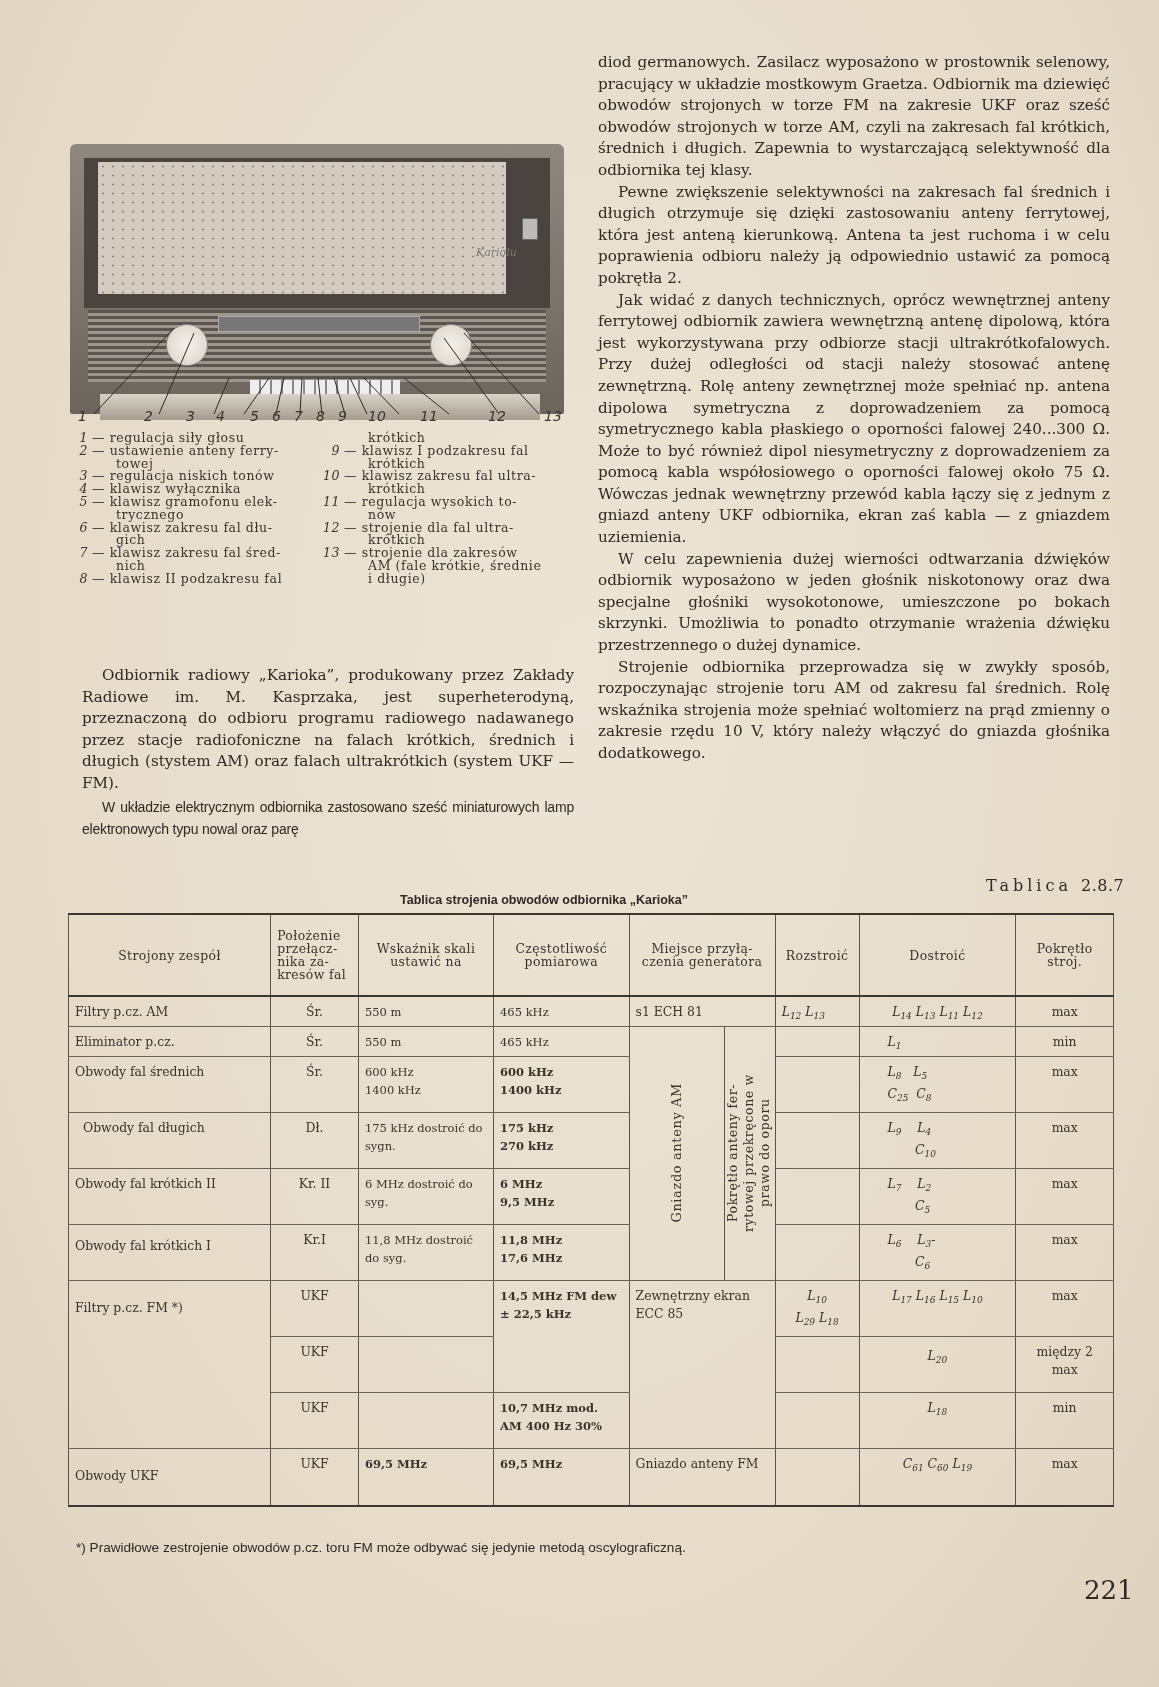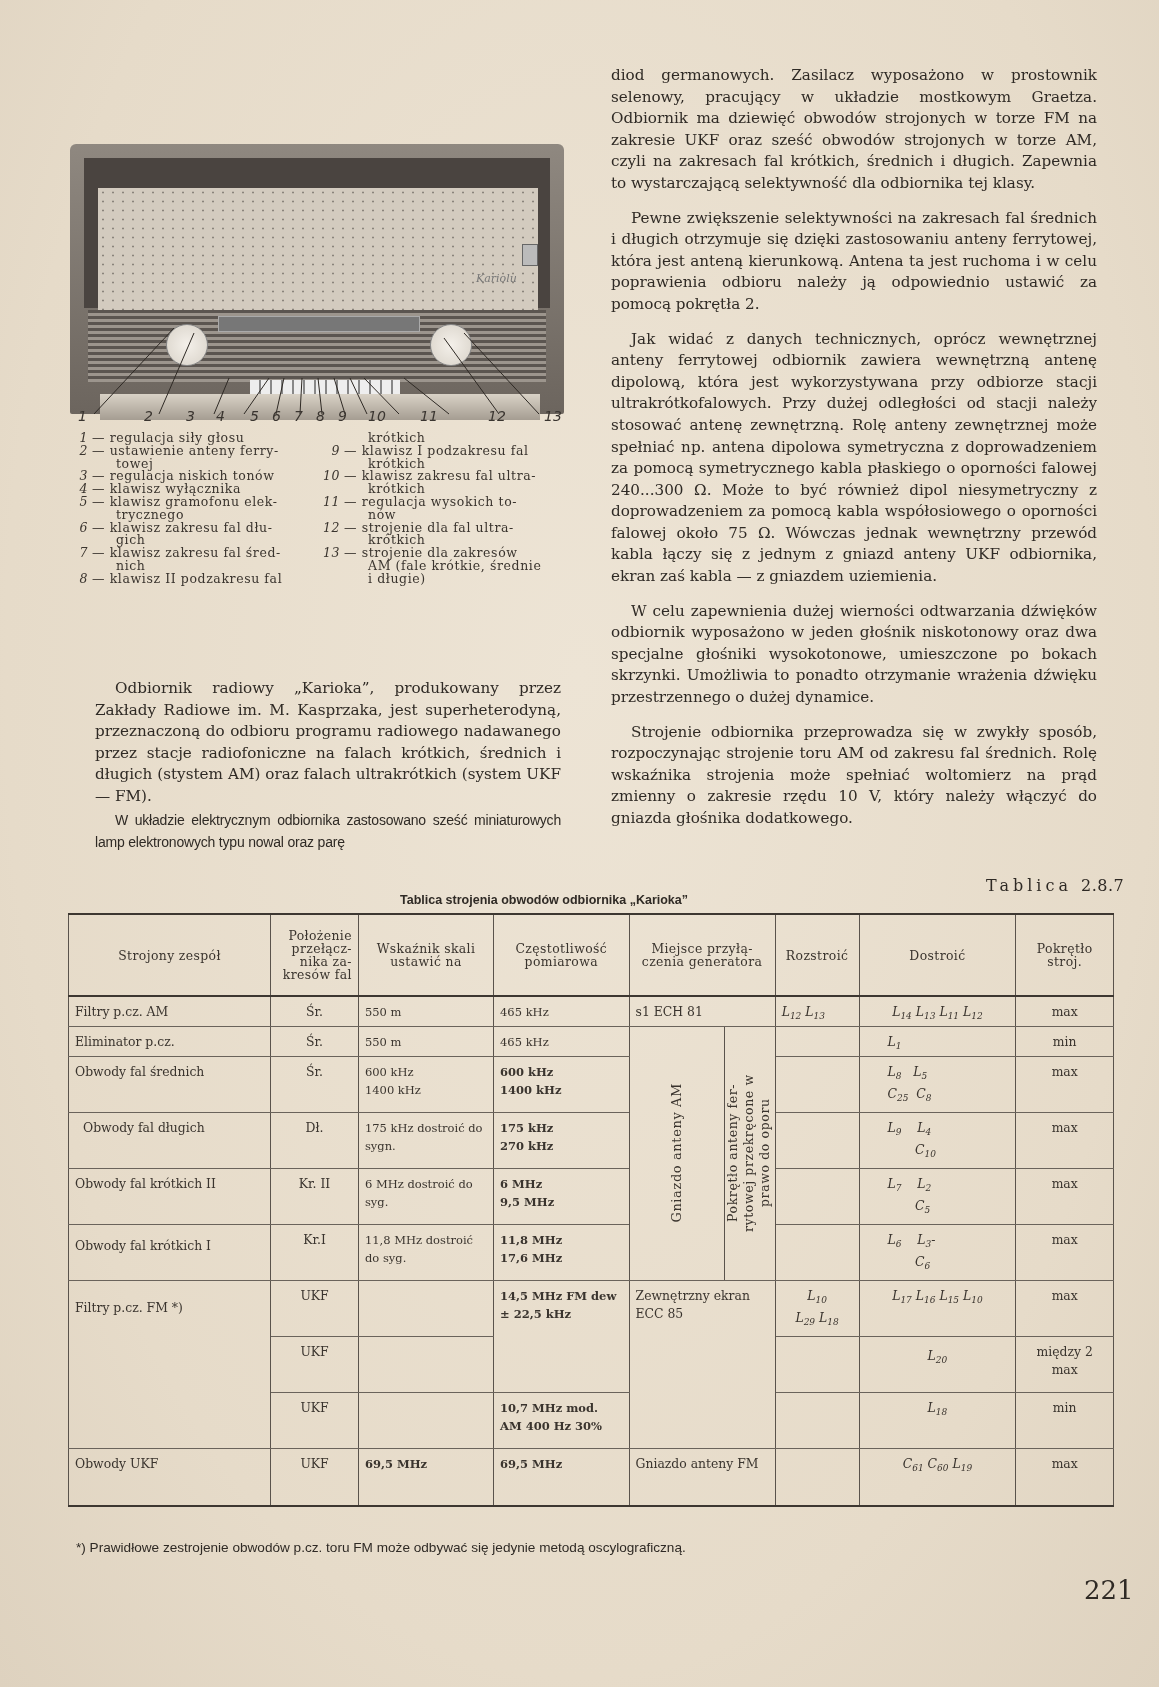--- a/index.html
+++ b/index.html
@@ -7,39 +7,39 @@
        font-family:"DejaVu Serif","Liberation Serif",serif;color:#2f2a25;}
   .page{position:absolute;left:0;top:0;width:1159px;height:1687px;
         background:radial-gradient(ellipse at 50% 40%,#ede4d5 0%,#e6dbc9 70%,#ded2bf 100%);}
   h1.sec-title{position:absolute;left:82px;top:58px;margin:0;font-family:"DejaVu Serif",serif;
         font-weight:bold;font-size:21px;letter-spacing:0.5px;color:#2b2724;}
   
   .figure{position:absolute;left:64px;top:138px;width:502px;height:300px;}
   .cab{position:absolute;left:6px;top:6px;width:494px;height:270px;background:linear-gradient(#8f8880,#6c655e);
        border-radius:6px 6px 2px 2px;}
   .cab-inner{position:absolute;left:14px;top:14px;width:466px;height:150px;background:#4a4440;}
-  .grille{position:absolute;left:28px;top:44px;width:440px;height:132px;background-color:#d3cbbf;
+  .grille{position:absolute;left:28px;top:18px;width:408px;height:132px;background-color:#d3cbbf;
        background-image:radial-gradient(#8a847c 1px,transparent 1.3px);background-size:10px 9px;}
   .logo-box{position:absolute;left:424px;top:56px;width:14px;height:20px;border:1px solid #666;background:#bbb;}
   .script-name{position:absolute;left:378px;top:84px;font-family:"DejaVu Serif",serif;font-style:italic;font-size:11px;color:#777;}
   .panel{position:absolute;left:18px;top:166px;width:458px;height:72px;background:repeating-linear-gradient(#5b5550 0 3px,#9c958d 3px 6px);}
   .dial{position:absolute;top:6px;left:130px;width:200px;height:14px;background:#777;border:1px solid #aaa;}
   .knob{position:absolute;top:180px;width:40px;height:40px;border-radius:50%;background:radial-gradient(#f4f0ea,#d8d2c8);border:1px solid #888;}
   .keys{position:absolute;left:180px;top:236px;width:150px;height:16px;background:repeating-linear-gradient(90deg,#eee 0 9px,#888 9px 11px);}
   .base{position:absolute;left:30px;top:250px;width:440px;height:26px;background:linear-gradient(#d9d2c6,#a59d92);}
   .callout-lines{position:absolute;left:0;top:0;width:502px;height:300px;}
   .fig-num{position:absolute;top:270px;font-style:italic;font-family:"DejaVu Sans",sans-serif;font-size:14px;color:#3a3530;}
   
   .legend{position:absolute;top:432px;font-size:12.5px;line-height:12.8px;letter-spacing:0.6px;color:#3a342e;}
   .legend .li{display:flex;}
   .legend .n{font-style:italic;width:28px;text-align:right;padding-right:4px;flex:none;}
   .legend .t{flex:1;}
   
   .col{position:absolute;font-size:15.2px;line-height:21.6px;color:#2f2a25;text-align:justify;}
-  .col p{margin:13px;text-indent:0;}
+  .col p{margin:0;text-indent:0;}
   .col p.ind{text-indent:20px;}
   .col.narrow{font-family:"Liberation Sans",sans-serif;font-size:14px;letter-spacing:-0.2px;}
   
   .tab-label{position:absolute;left:986px;top:876px;font-size:16px;letter-spacing:4px;}
   .tab-label .num{letter-spacing:0.5px;}
   .tab-title{position:absolute;left:400px;top:893px;font-family:"Liberation Sans",sans-serif;font-weight:bold;font-size:12.5px;color:#2f2a25;}
   table.tune{position:absolute;left:68px;top:913px;width:1046px;border-collapse:collapse;font-size:12.4px;color:#3a342e;}
   table.tune th,table.tune td{border-left:1.3px solid #5a534c;border-right:1.3px solid #5a534c;padding:0 6px;vertical-align:top;}
   table.tune thead tr{border-top:2px solid #3d3731;border-bottom:2px solid #3d3731;}
   table.tune th{font-weight:normal;height:80px;vertical-align:middle;text-align:center;line-height:13px;letter-spacing:0.4px;}
@@ -236,21 +236,21 @@
         <col style="width:136px">
       <col style="width:96px">
         <col style="width:40px">
         <col style="width:84px">
         <col style="width:158px">
         <col style="width:98px">
     </colgroup>
     <thead>
       <tr>
         <th>Strojony zespół</th>
-        <th style="text-align:right">Położenie przełącz- nika za- kresów fal</th>
+        <th style="text-align:left">Położenie przełącz- nika za- kresów fal</th>
         <th>Wskaźnik skali ustawić na</th>
         <th>Częstotliwość pomiarowa</th>
         <th colspan="2">Miejsce przyłą- czenia generatora</th>
         <th>Rozstroić</th>
         <th>Dostroić</th>
         <th>Pokrętło stroj.</th>
       </tr>
     </thead>
     <tbody>
 
@@ -343,21 +343,21 @@
       <tr style="height:56px">
         <td class="c" style="padding-top:6px">UKF</td>
         <td></td>
         <td class="small" style="padding-top:6px;font-weight:bold">10,7 MHz mod. AM 400 Hz 30%</td>
         <td></td>
         <td class="c Li" style="padding-top:6px">L<span class="sub">18</span></td>
         <td class="c" style="padding-top:6px">min</td>
       </tr>
 
       <tr style="height:58px">
-        <td style="padding-top:6px">Obwody UKF</td>
+        <td style="padding-top:18px">Obwody UKF</td>
         <td class="c" style="padding-top:6px">UKF</td>
         <td class="small" style="padding-top:6px;font-weight:bold">69,5 MHz</td>
         <td class="small" style="padding-top:6px;font-weight:bold">69,5 MHz</td>
         <td colspan="2" style="padding-top:6px">Gniazdo anteny FM</td>
         <td></td>
         <td class="c Li" style="padding-top:6px">C<span class="sub">61</span> C<span class="sub">60</span> L<span class="sub">19</span></td>
         <td class="c" style="padding-top:6px">max</td>
       </tr>
     </tbody>
   </table>

